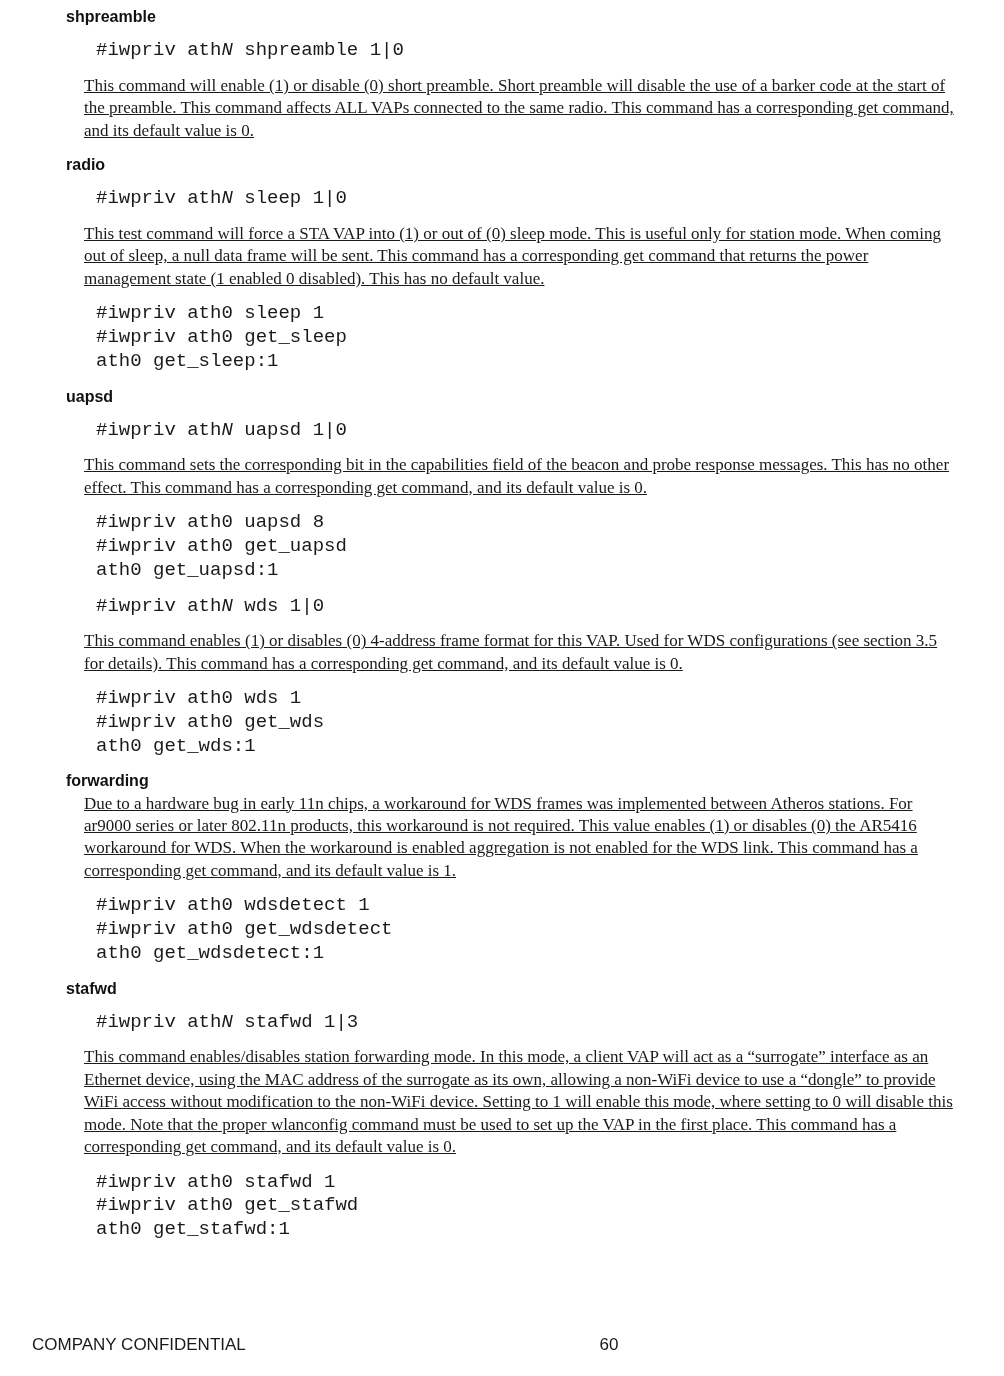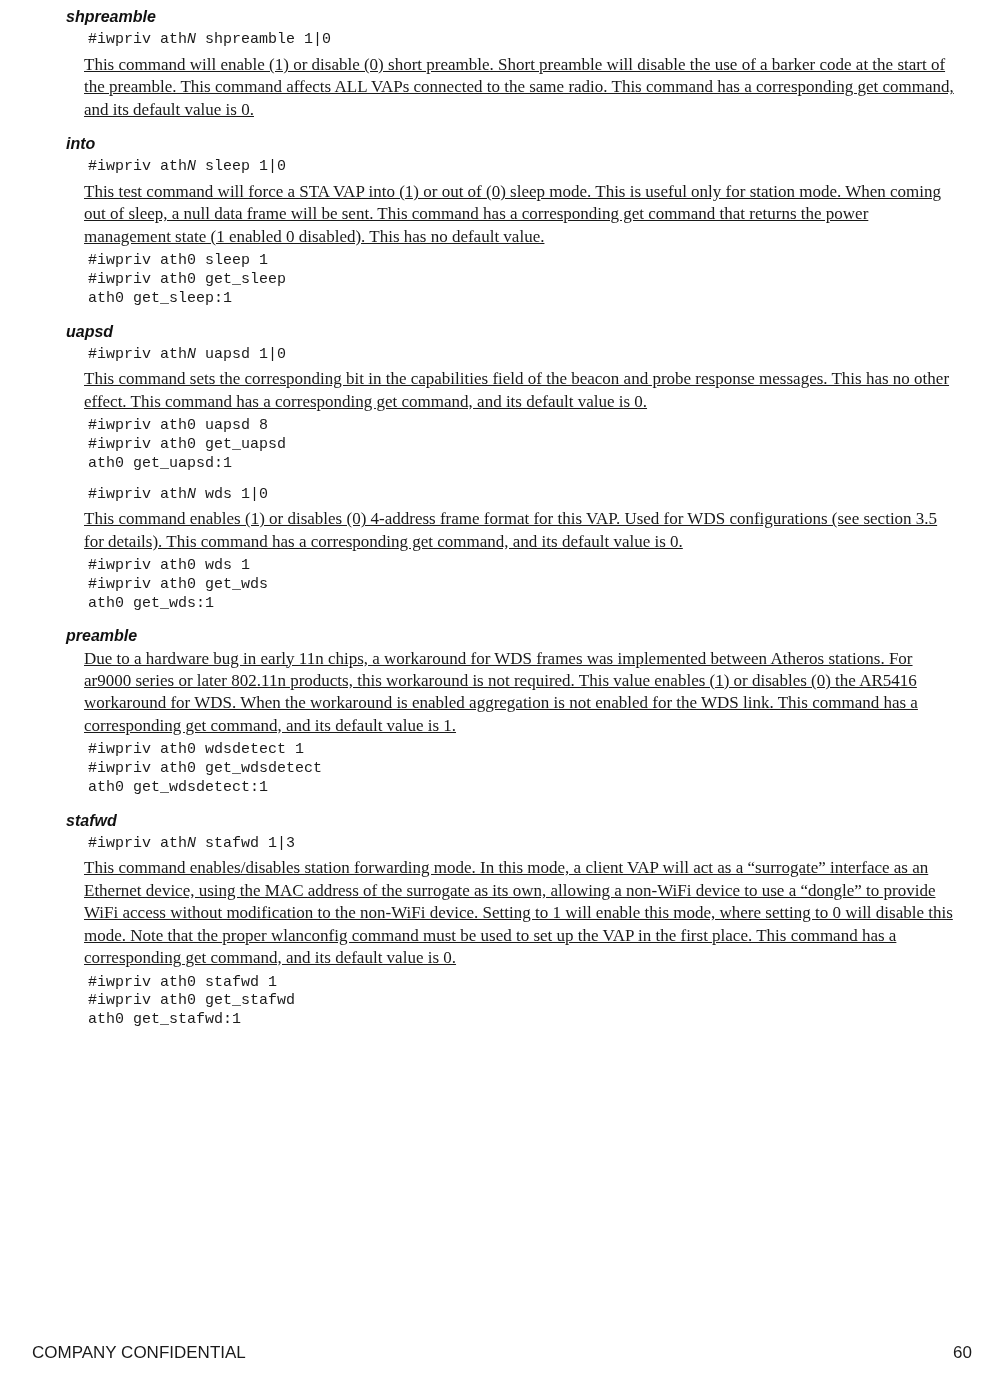--- a/index.html
+++ b/index.html
@@ -18,66 +18,65 @@
   .content {
     padding-top: 6px;
   }
   .section { margin-bottom: 12px; }
   .sect-title {
     font-family: Arial, Helvetica, sans-serif;
     font-weight: bold;
     color: #111;
     margin: 0 0 1px -18px;
     font-size: 16px;
-    font-style: italic;
   }
   .syntax, .example {
     font-family: "Courier New", Courier, monospace;
-    font-size: 15px;
+    font-size: 19px;
     white-space: pre;
-    margin: 4px;
+    margin: 12px;
     line-height: 1.25;
   }
   .syntax .n, .example .ital {
     font-style: italic;
   }
   .desc {
     margin: 1px 8px 1px 0;
     text-decoration: underline;
   }
   .footer {
     position: absolute;
     left: 0;
-    bottom: 12px;
+    bottom: 20px;
     width: 1004px;
     box-sizing: border-box;
     padding: 0 32px 0 32px;
     font-family: Arial, Helvetica, sans-serif;
     font-size: 17px;
     color: #1a1a1a;
   }
   .footer-inner {
     display: flex;
   }
   .footer-left { flex: 0 0 auto; }
-  .footer-center { flex: 1; text-align: right; }
+  .footer-center { flex: 1; text-align: center; }
 </style>
 </head>
 <body>
 
 <div class="content">
 
   <div class="section">
     <p class="sect-title">shpreamble</p>
     <p class="syntax"><span>#iwpriv ath</span><span class="n">N</span><span> shpreamble 1|0</span></p>
     <p class="desc">This command will enable (1) or disable (0) short preamble. Short preamble will disable the use of a barker code at the start of the preamble. This command affects ALL VAPs connected to the same radio. This command has a corresponding get command, and its default value is 0.</p>
   </div>
 
   <div class="section">
-    <p class="sect-title">into</p>
+    <p class="sect-title">radio</p>
     <p class="syntax"><span>#iwpriv ath</span><span class="n">N</span><span> sleep 1|0</span></p>
     <p class="desc">This test command will force a STA VAP into (1) or out of (0) sleep mode. This is useful only for station mode. When coming out of sleep, a null data frame will be sent. This command has a corresponding get command that returns the power management state (1 enabled 0 disabled). This has no default value.</p>
     <p class="example">#iwpriv ath0 sleep 1
 #iwpriv ath0 get_sleep
 ath0 get_sleep:1</p>
   </div>
 
   <div class="section">
     <p class="sect-title">uapsd</p>
     <p class="syntax"><span>#iwpriv ath</span><span class="n">N</span><span> uapsd 1|0</span></p>
@@ -89,21 +88,21 @@
 
   <div class="section">
     <p class="syntax"><span>#iwpriv ath</span><span class="n">N</span><span> wds 1|0</span></p>
     <p class="desc">This command enables (1) or disables (0) 4-address frame format for this VAP. Used for WDS configurations (see section 3.5 for details). This command has a corresponding get command, and its default value is 0.</p>
     <p class="example">#iwpriv ath0 wds 1
 #iwpriv ath0 get_wds
 ath0 get_wds:1</p>
   </div>
 
   <div class="section">
-    <p class="sect-title">preamble</p>
+    <p class="sect-title">forwarding</p>
     <p class="desc">Due to a hardware bug in early 11n chips, a workaround for WDS frames was implemented between Atheros stations. For ar9000 series or later 802.11n products, this workaround is not required. This value enables (1) or disables (0) the AR5416 workaround for WDS. When the workaround is enabled aggregation is not enabled for the WDS link. This command has a corresponding get command, and its default value is 1.</p>
     <p class="example">#iwpriv ath0 wdsdetect 1
 #iwpriv ath0 get_wdsdetect
 ath0 get_wdsdetect:1</p>
   </div>
 
   <div class="section">
     <p class="sect-title">stafwd</p>
     <p class="syntax"><span>#iwpriv ath</span><span class="n">N</span><span> stafwd </span><span class="ital">1|3</span></p>
     <p class="desc">This command enables/disables station forwarding mode. In this mode, a client VAP will act as a “surrogate” interface as an Ethernet device, using the MAC address of the surrogate as its own, allowing a non-WiFi device to use a “dongle” to provide WiFi access without modification to the non-WiFi device. Setting to 1 will enable this mode, where setting to 0 will disable this mode. Note that the proper wlanconfig command must be used to set up the VAP in the first place. This command has a corresponding get command, and its default value is 0.</p>

